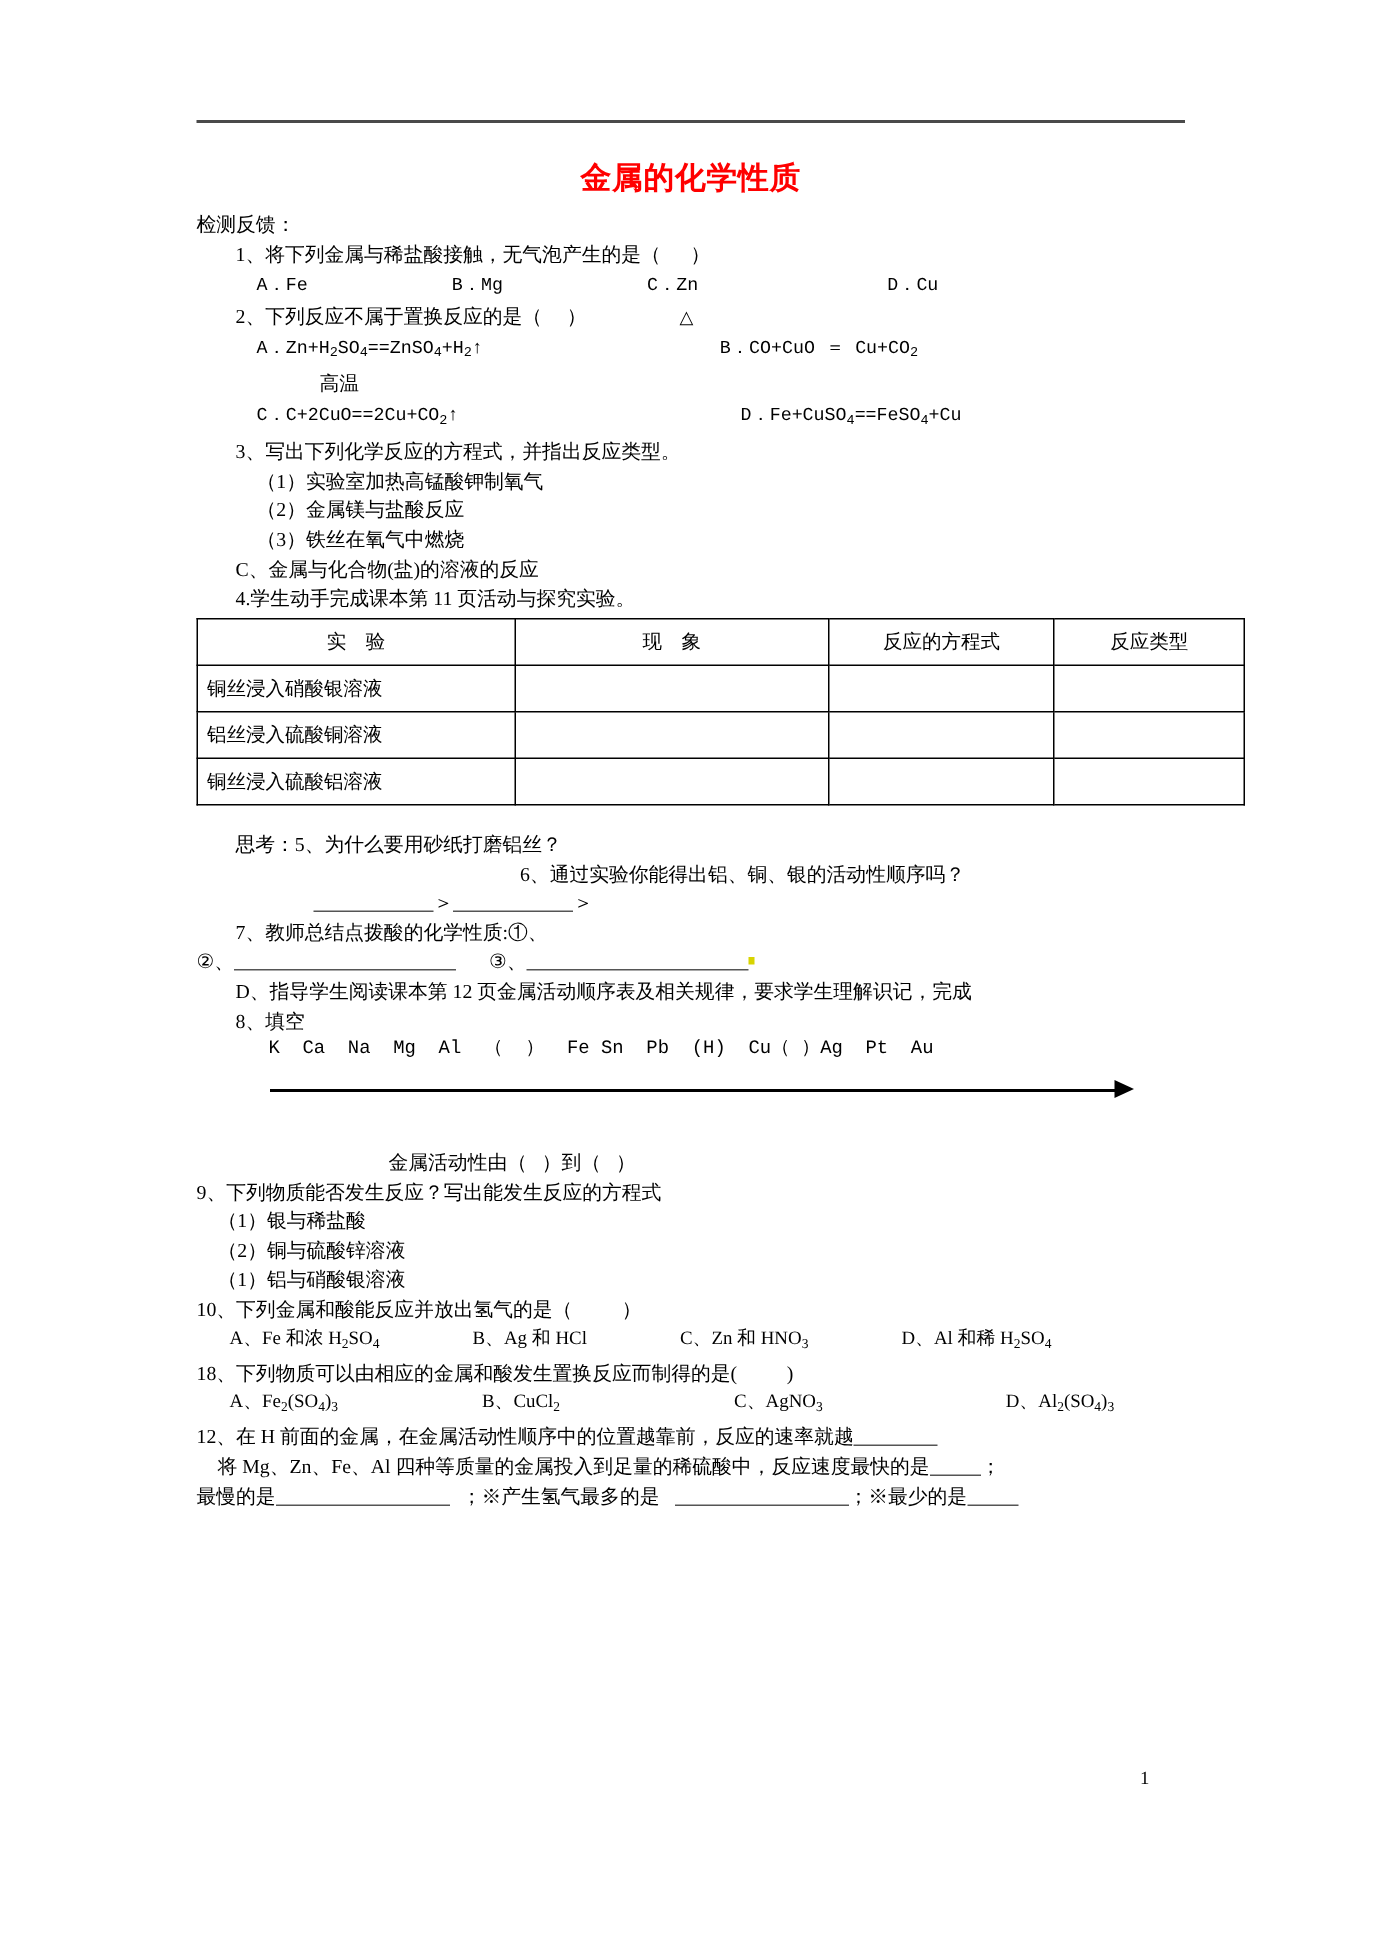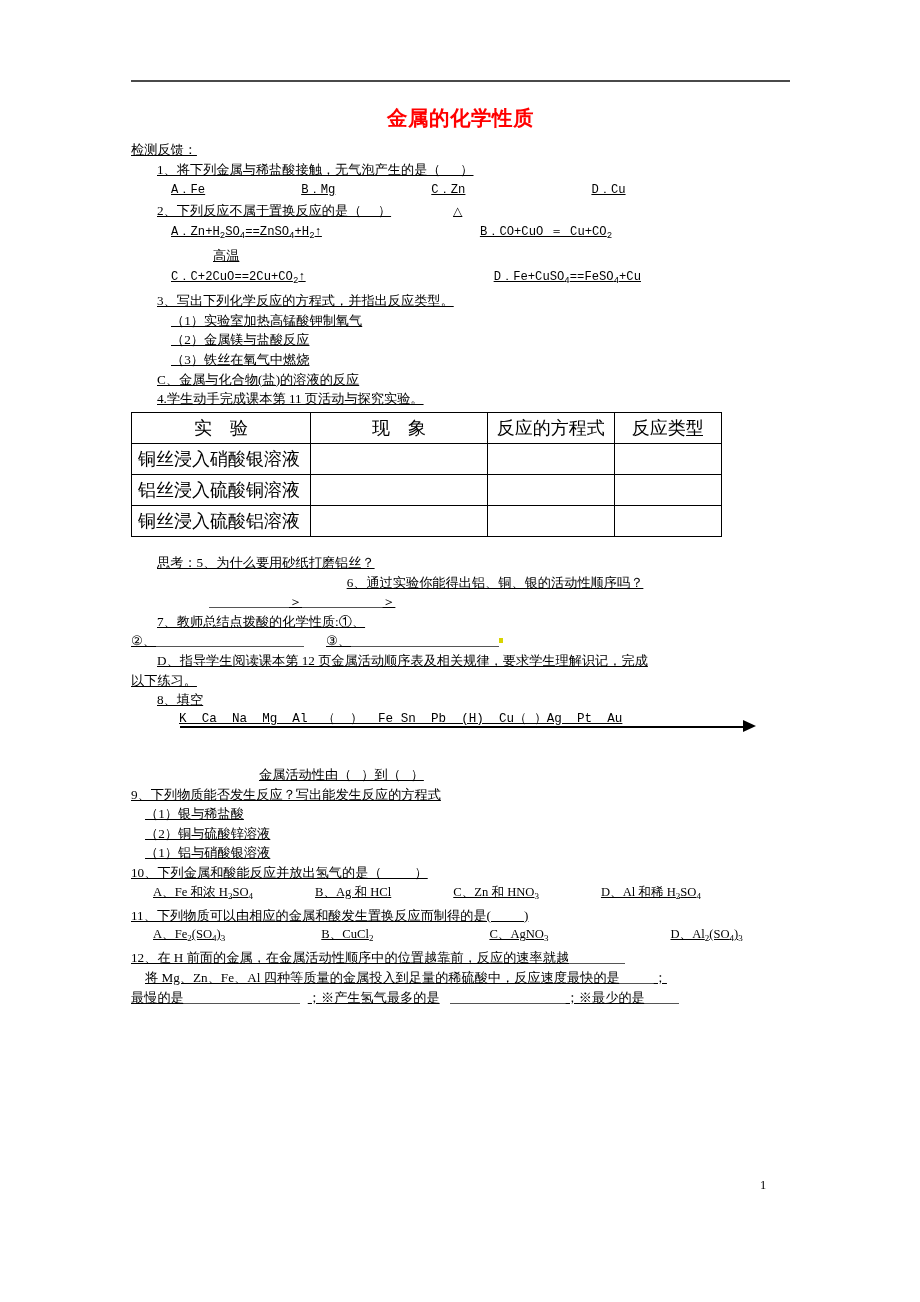--- a/index.html
+++ b/index.html
@@ -45,21 +45,20 @@
     position: absolute;
     left: 131px;
     top: 140px;
     width: 662px;
     font-size: 13.2px;
     line-height: 19.6px;
   }
   .ln {
     position: relative;
     white-space: pre;
-    text-decoration: underline;
   }
   .ind1 { padding-left: 0px; }
   .ind2 { padding-left: 26px; }
   .ind3 { padding-left: 40px; }
   .ind4 { padding-left: 52px; text-align: center; }
 
   sub { font-size: 9px; vertical-align: -0.28em; }
 
   .sp-lg { display: inline-block; width: 96px; }
   .sp-md { display: inline-block; width: 62px; }
@@ -77,23 +76,23 @@
   .b-sm { width: 56px; }
   .b-md { width: 80px; }
   .b-lg { width: 116px; }
   .b-xl { width: 148px; }
 
   
   .tbl {
     position: absolute;
     left: 131px;
     top: 412px;
-    width: 591px;
+    width: 699px;
     border-collapse: collapse;
-    font-size: 18px;
+    font-size: 13px;
   }
   .tbl td {
     border: 1px solid #000;
     height: 28px;
     padding: 1px 6px;
     vertical-align: middle;
   }
   .tbl .c1 { width: 194px; }
   .tbl .c2 { width: 192px; text-align: center; }
   .tbl .c3 { width: 134px; text-align: center; }
@@ -205,21 +204,20 @@
 
   <div class="body-text" style="top:553px">
     <div class="ln ind2">思考：5、为什么要用砂纸打磨铝丝？</div>
     <div class="ln ind4" style="padding-left:66px">6、通过实验你能得出铝、铜、银的活动性顺序吗？</div>
     <div class="ln" style="padding-left:78px"><span class="blank b-md"></span><span>＞</span><span class="blank b-md"></span><span>＞</span></div>
 
     <div class="ln ind2">7、教师总结点拨酸的化学性质:①、</div>
     <div class="ln ind1"><span>②、</span><span class="blank b-xl"></span><span style="display:inline-block;width:22px"></span><span>③、</span><span class="blank b-xl"></span><span class="hl-dot"></span></div>
 
     <div class="ln ind2">D、指导学生阅读课本第 12 页金属活动顺序表及相关规律，要求学生理解识记，完成</div>
-    <div class="ln ind1">以下练习。</div>
 
     <div class="ln ind2">8、填空</div>
     <div class="ln latin" style="padding-left:48px;font-size:12.6px">K  Ca  Na  Mg  Al  （  ）  Fe Sn  Pb  (H)  Cu（ ）Ag  Pt  Au</div>
   </div>
 
   <div class="arrow-wrap">
     <div class="arrow-line"></div>
     <div class="arrow-head"></div>
   </div>
 
@@ -227,21 +225,21 @@
     <div class="ln" style="padding-left:128px">金属活动性由（   ）到（   ）</div>
 
     <div class="ln ind1">9、下列物质能否发生反应？写出能发生反应的方程式</div>
     <div class="ln ind3" style="padding-left:14px">（1）银与稀盐酸</div>
     <div class="ln ind3" style="padding-left:14px">（2）铜与硫酸锌溶液</div>
     <div class="ln ind3" style="padding-left:14px">（1）铝与硝酸银溶液</div>
 
     <div class="ln ind1">10、下列金属和酸能反应并放出氢气的是（          ）</div>
     <div class="ln" style="padding-left:22px;font-size:12.6px"><span><span>A、Fe 和浓 H</span><sub>2</sub><span>SO</span><sub>4</sub></span><span class="sp-md"></span><span>B、Ag 和 HCl</span><span class="sp-md"></span><span><span>C、Zn 和 HNO</span><sub>3</sub></span><span class="sp-md"></span><span><span>D、Al 和稀 H</span><sub>2</sub><span>SO</span><sub>4</sub></span></div>
 
-    <div class="ln ind1">11、下列物质可以由相应的金属和酸发生置换反应而制得的是(          )</div>
+    <div class="ln ind1">18、下列物质可以由相应的金属和酸发生置换反应而制得的是(          )</div>
     <div class="ln" style="padding-left:22px;font-size:12.6px"><span><span>A、Fe</span><sub>2</sub><span>(SO</span><sub>4</sub><span>)</span><sub>3</sub></span><span class="sp-lg"></span><span><span>B、CuCl</span><sub>2</sub></span><span class="sp-lg"></span><span style="display:inline-block;width:20px"></span><span><span>C、AgNO</span><sub>3</sub></span><span class="sp-lg"></span><span style="display:inline-block;width:26px"></span><span><span>D、Al</span><sub>2</sub><span>(SO</span><sub>4</sub><span>)</span><sub>3</sub></span></div>
 
     <div class="ln ind1"><span>12、在 H 前面的金属，在金属活动性顺序中的位置越靠前，反应的速率就越</span><span class="blank b-sm"></span></div>
     <div class="ln ind2" style="padding-left:14px"><span>将 Mg、Zn、Fe、Al 四种等质量的金属投入到足量的稀硫酸中，反应速度最快的是</span><span class="blank b-xs"></span><span>；</span></div>
     <div class="ln ind1"><span>最慢的是</span><span class="blank b-lg"></span><span style="display:inline-block;width:8px"></span><span>；※产生氢气最多的是</span><span style="display:inline-block;width:10px"></span><span class="blank b-lg"></span><span>；※最少的是</span><span class="blank b-xs"></span></div>
   </div>
 
   <div class="page-num">1</div>
 
 </div>

